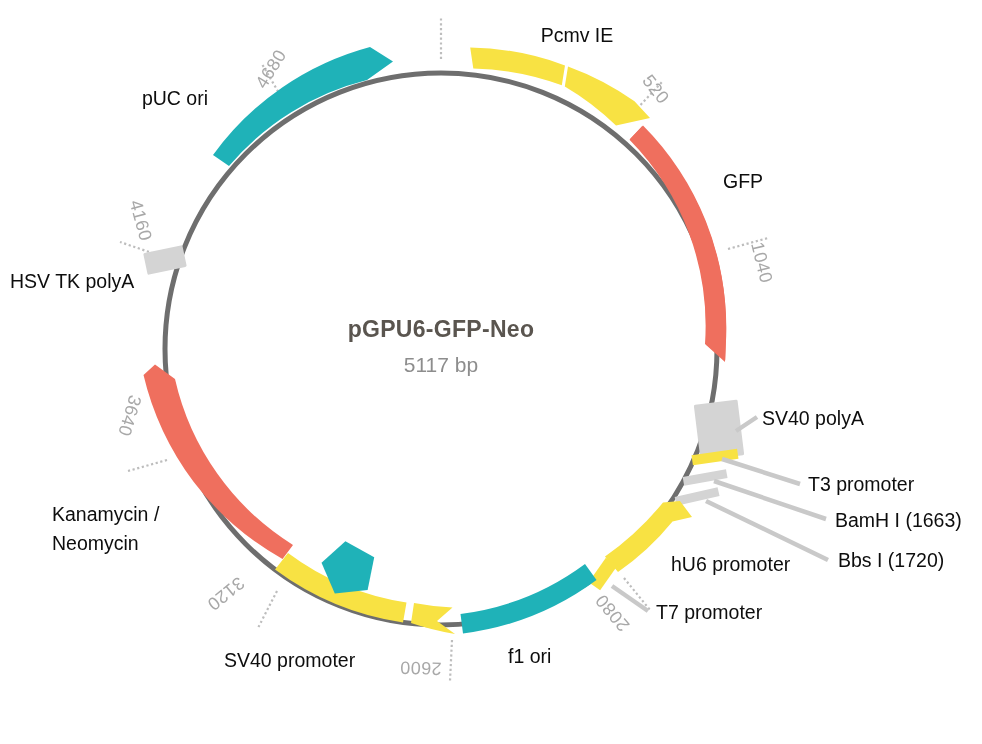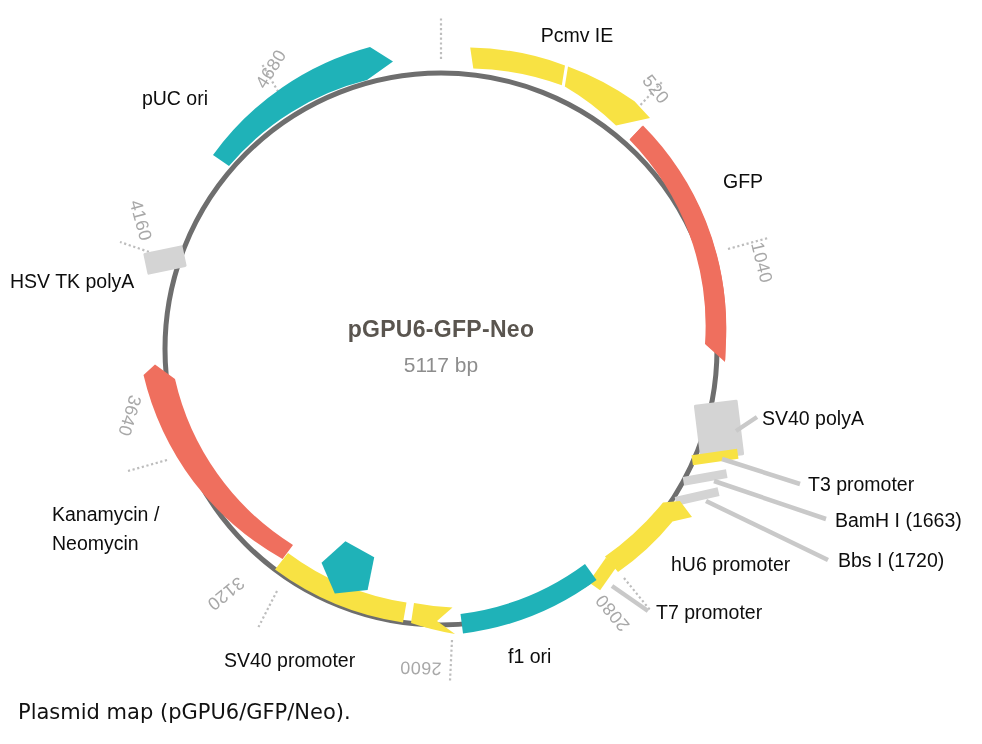--- a/index.html
+++ b/index.html
@@ -244,15 +244,14 @@
       <text class="tick-label" x="135" y="222" text-anchor="middle" transform="rotate(-285 135 222)">4160</text>
     </g>
 
     <g>
       <text class="center-title" x="441" y="337" text-anchor="middle">pGPU6-GFP-Neo</text>
       <text class="center-sub" x="441" y="372" text-anchor="middle">5117 bp</text>
     </g>
 
   </svg>
 
-  <div class="caption">Plasmid map (pGPU6/GFP/Neo).</div>
 
 </div>
 
 </body></html>

